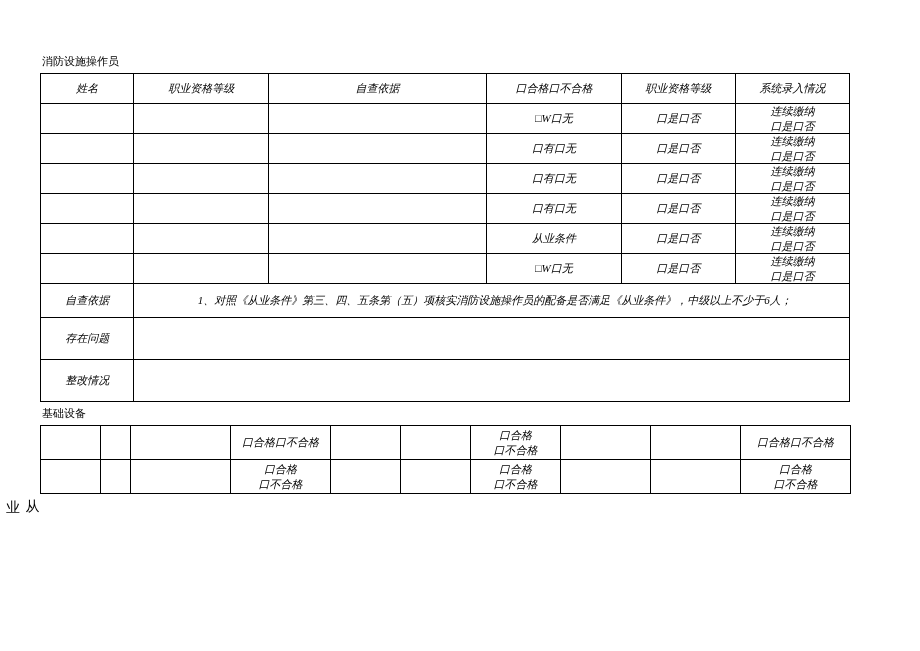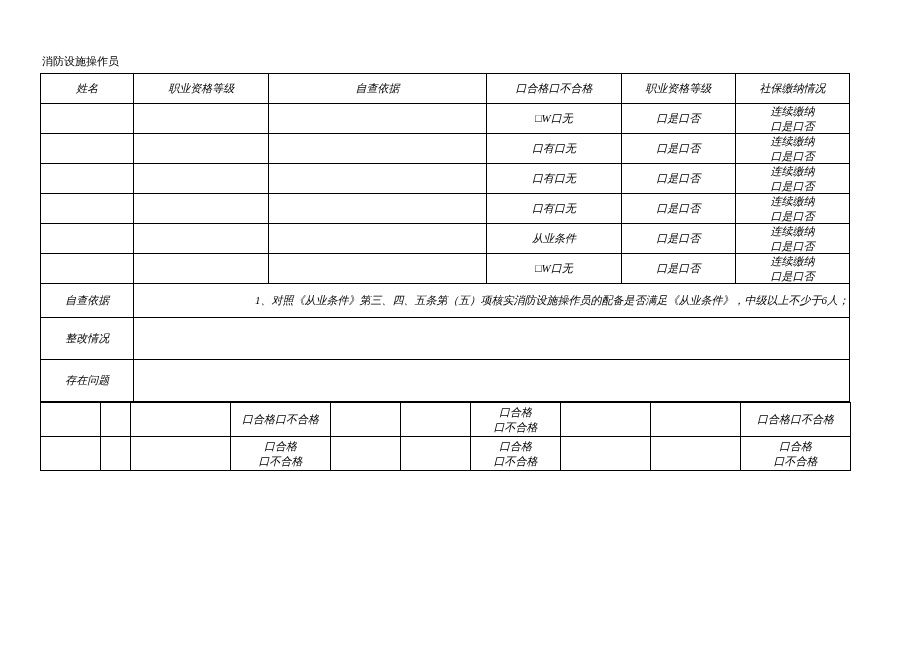--- a/index.html
+++ b/index.html
@@ -6,21 +6,21 @@
     body { font-family: "SimSun", "宋体", serif; font-size: 11px; color: #000; background: #fff; padding: 50px 70px 20px 40px; }
     .page { width: 810px; position: relative; }
     .side-label { position: absolute; left: -14px; top: 438px; font-size: 14px; line-height: 1.4; writing-mode: vertical-rl; text-orientation: upright; letter-spacing: 4px; width: 16px; }
     .section-title { font-size: 11px; padding: 4px 2px; margin-left: 0; }
     table { border-collapse: collapse; width: 100%; table-layout: fixed; font-style: italic; }
     td, th { border: 1px solid #000; text-align: center; vertical-align: middle; padding: 0; font-weight: normal; font-size: 11px; line-height: 1.2; }
     .h-hdr { height: 30px; }
     .h-row { height: 30px; }
     .h-row2 { height: 34px; }
     .h-tall { height: 42px; }
-    .left { text-align: right; padding-left: 6px; }
+    .left { text-align: center; padding-left: 6px; }
     .two-line { line-height: 1.3; }
     .rotated { writing-mode: vertical-rl; text-orientation: upright; height: 30px; font-size: 9px; line-height: 1; padding: 1px; }
   </style>
 </head>
 <body>
 
 <div class="page">
   <div class="side-label">从业条件</div>
 
   <div class="section-title">消防设施操作员</div>
@@ -33,21 +33,21 @@
         <col style="width:110px">
         <col style="width:110px">
     </colgroup>
     <tbody>
         <tr class="h-hdr">
       <th>姓名</th>
       <th>职业资格等级</th>
       <th>自查依据</th>
       <th>口合格口不合格</th>
       <th>职业资格等级</th>
-      <th>社保缴纳情况</th>
+      <th>系统录入情况</th>
     </tr>
     <tr class="h-row">
       <td></td>
       <td></td>
       <td></td>
       <td>□W口无</td>
       <td>口是口否</td>
       <td class="two-line"><span>连续缴纳</span><br><span>口是口否</span></td>
     </tr>
     <tr class="h-row">
@@ -88,30 +88,31 @@
       <td></td>
       <td>□W口无</td>
       <td>口是口否</td>
       <td class="two-line"><span>连续缴纳</span><br><span>口是口否</span></td>
     </tr>
     <tr class="h-row2">
       <td>自查依据</td>
       <td colspan="5" class="left">1、对照《从业条件》第三、四、五条第（五）项核实消防设施操作员的配备是否满足《从业条件》，中级以上不少于6人；</td>
     </tr>
     <tr class="h-tall">
-      <td>整改情况</td>
+      <td>存在问题</td>
       <td colspan="5" class="left"></td>
     </tr>
     <tr class="h-tall">
-      <td>存在问题</td>
+      <td>整改情况</td>
       <td colspan="5" class="left"></td>
     </tr>
   </tbody>
     </table>
 
+  <div class="section-title">基础设备</div>
   <table>
     <colgroup>
       <col style="width:60px">
         <col style="width:15px">
         <col style="width:15px">
       <col style="width:100px">
         <col style="width:100px">
       <col style="width:70px">
         <col style="width:70px">
         <col style="width:90px">

